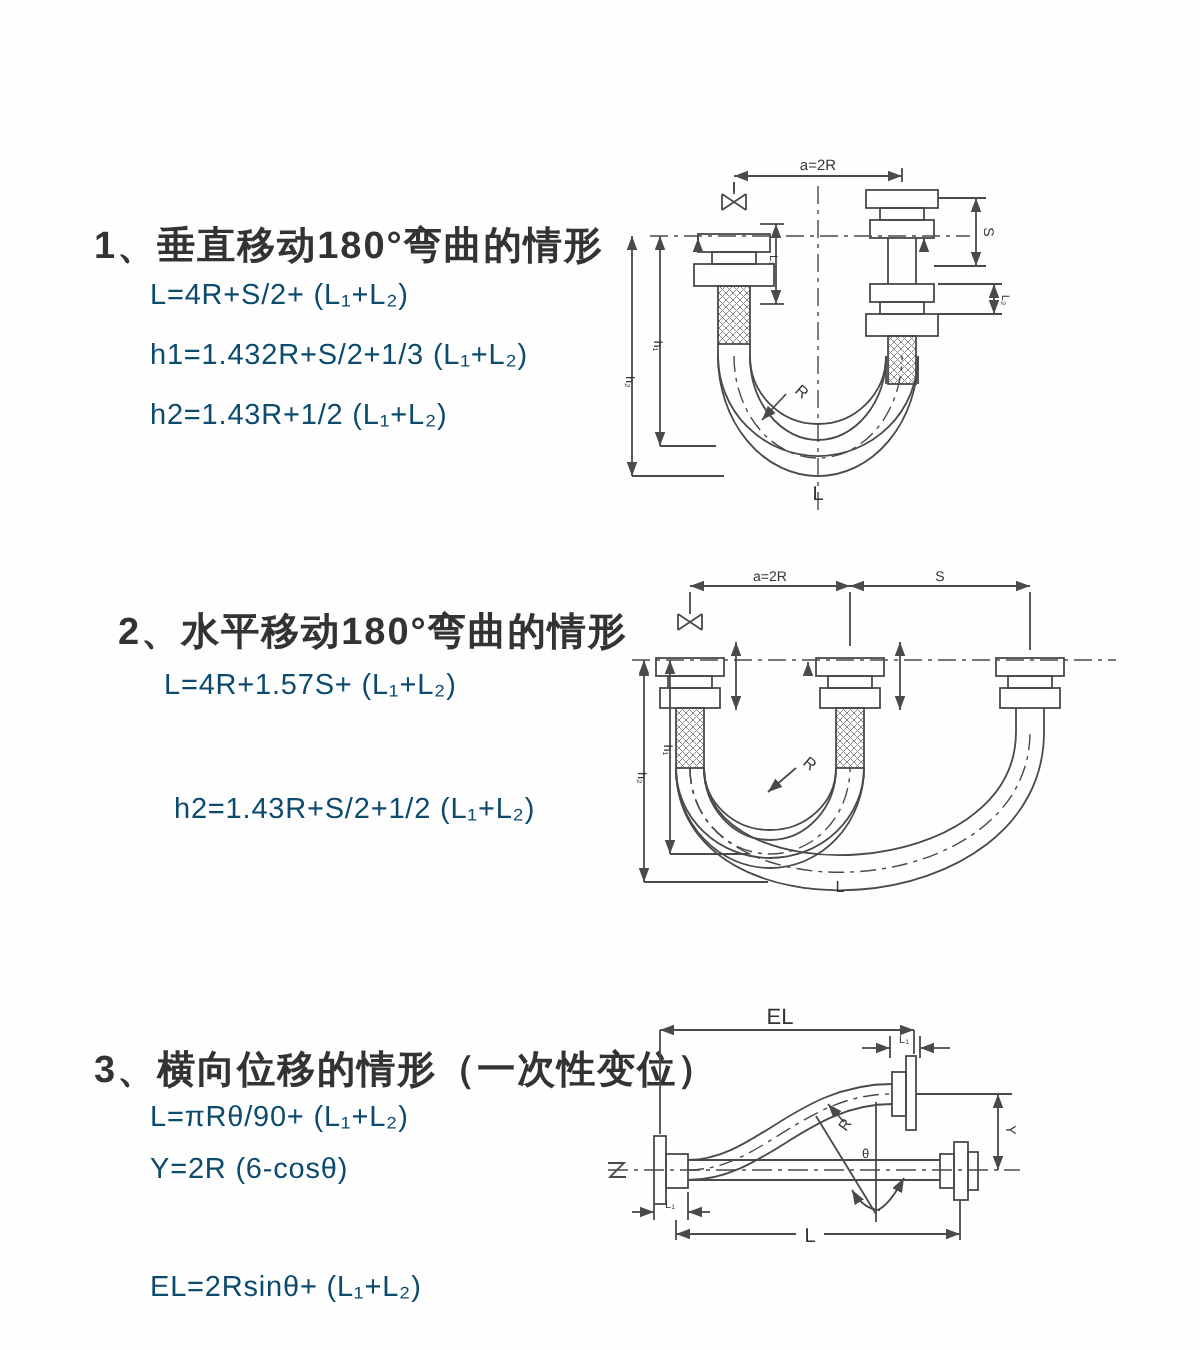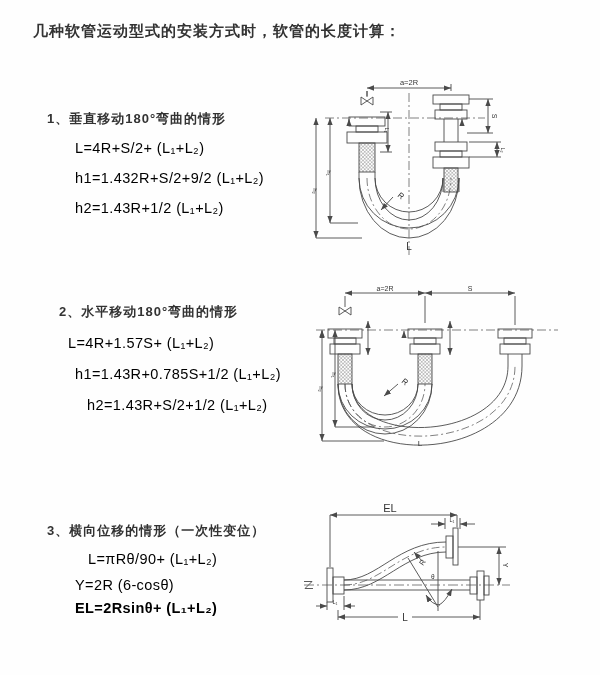--- a/index.html
+++ b/index.html
@@ -1,44 +1,42 @@
 <!DOCTYPE html>
 <html><head>
 <meta charset="utf-8">
 <style>
   html,body{margin:0;padding:0;background:#ffffff;}
   #page{position:relative;width:600px;height:675px;background:#fefefe;overflow:hidden;
         font-family:"Liberation Sans","DejaVu Sans",sans-serif;color:#2b2b2b;}
   .title{position:absolute;left:33px;top:22px;font-size:15px;font-weight:600;letter-spacing:1px;color:#333;}
-  .sec-heading{position:absolute;font-size:13px;font-weight:600;letter-spacing:1px;color:#333;}
-  .formula{position:absolute;font-size:14.5px;color:#000000;letter-spacing:0.4px;white-space:pre;}
+  .sec-heading{position:absolute;font-size:19px;font-weight:600;letter-spacing:1px;color:#333;}
+  .formula{position:absolute;font-size:14.5px;color:#0c4a6e;letter-spacing:0.4px;white-space:pre;}
   svg text{font-family:"Liberation Sans","DejaVu Sans",sans-serif;fill:#333;}
   .dsvg{position:absolute;}
 </style>
 </head>
 <body>
 
 <div id="page">
 
-  <div class="title">几种软管运动型式的安装方式时，软管的长度计算：</div>
 
   <div class="sec-heading" style="left:47px;top:110px;">1、垂直移动180°弯曲的情形</div>
   <div class="formula" style="left:75px;top:140px;">L=4R+S/2+ (L₁+L₂)</div>
-  <div class="formula" style="left:75px;top:170px;">h1=1.432R+S/2+9/2 (L₁+L₂)</div>
+  <div class="formula" style="left:75px;top:170px;">h1=1.432R+S/2+1/3 (L₁+L₂)</div>
   <div class="formula" style="left:75px;top:200px;">h2=1.43R+1/2 (L₁+L₂)</div>
 
   <div class="sec-heading" style="left:47px;top:303px;margin-left:12px;">2、水平移动180°弯曲的情形</div>
-  <div class="formula" style="left:68px;top:335px;text-align:center;">L=4R+1.57S+ (L₁+L₂)</div>
-  <div class="formula" style="left:75px;top:366px;">h1=1.43R+0.785S+1/2 (L₁+L₂)</div>
+  <div class="formula" style="left:82px;top:335px;text-align:center;">L=4R+1.57S+ (L₁+L₂)</div>
   <div class="formula" style="left:75px;top:397px;margin-left:12px;">h2=1.43R+S/2+1/2 (L₁+L₂)</div>
 
   <div class="sec-heading" style="left:47px;top:522px;">3、横向位移的情形（一次性变位）</div>
-  <div class="formula" style="left:88px;top:551px;text-align:center;">L=πRθ/90+ (L₁+L₂)</div>
+  <div class="formula" style="left:75px;top:551px;text-align:center;">L=πRθ/90+ (L₁+L₂)</div>
   <div class="formula" style="left:75px;top:577px;">Y=2R (6-cosθ)</div>
-  <div class="formula" style="left:75px;top:600px;font-weight:bold;">EL=2Rsinθ+ (L₁+L₂)</div>
+  <div class="formula" style="left:75px;top:636px;">EL=2Rsinθ+ (L₁+L₂)</div>
 
   <svg class="dsvg" style="left:300px;top:73px;" width="270" height="190" viewBox="0 0 270 190">
     <defs>
       <marker id="a" markerWidth="9" markerHeight="8" refX="8" refY="3" orient="auto-start-reverse">
         <path d="M0,0 L8,3 L0,6 Z" fill="#4a4a4a"></path>
       </marker>
       <pattern id="br" patternUnits="userSpaceOnUse" width="3.5" height="3.5">
         <path d="M0,3.5 L3.5,0 M0,0 L3.5,3.5" stroke="#8a8a8a" stroke-width="0.5"></path>
       </pattern>
     </defs>

